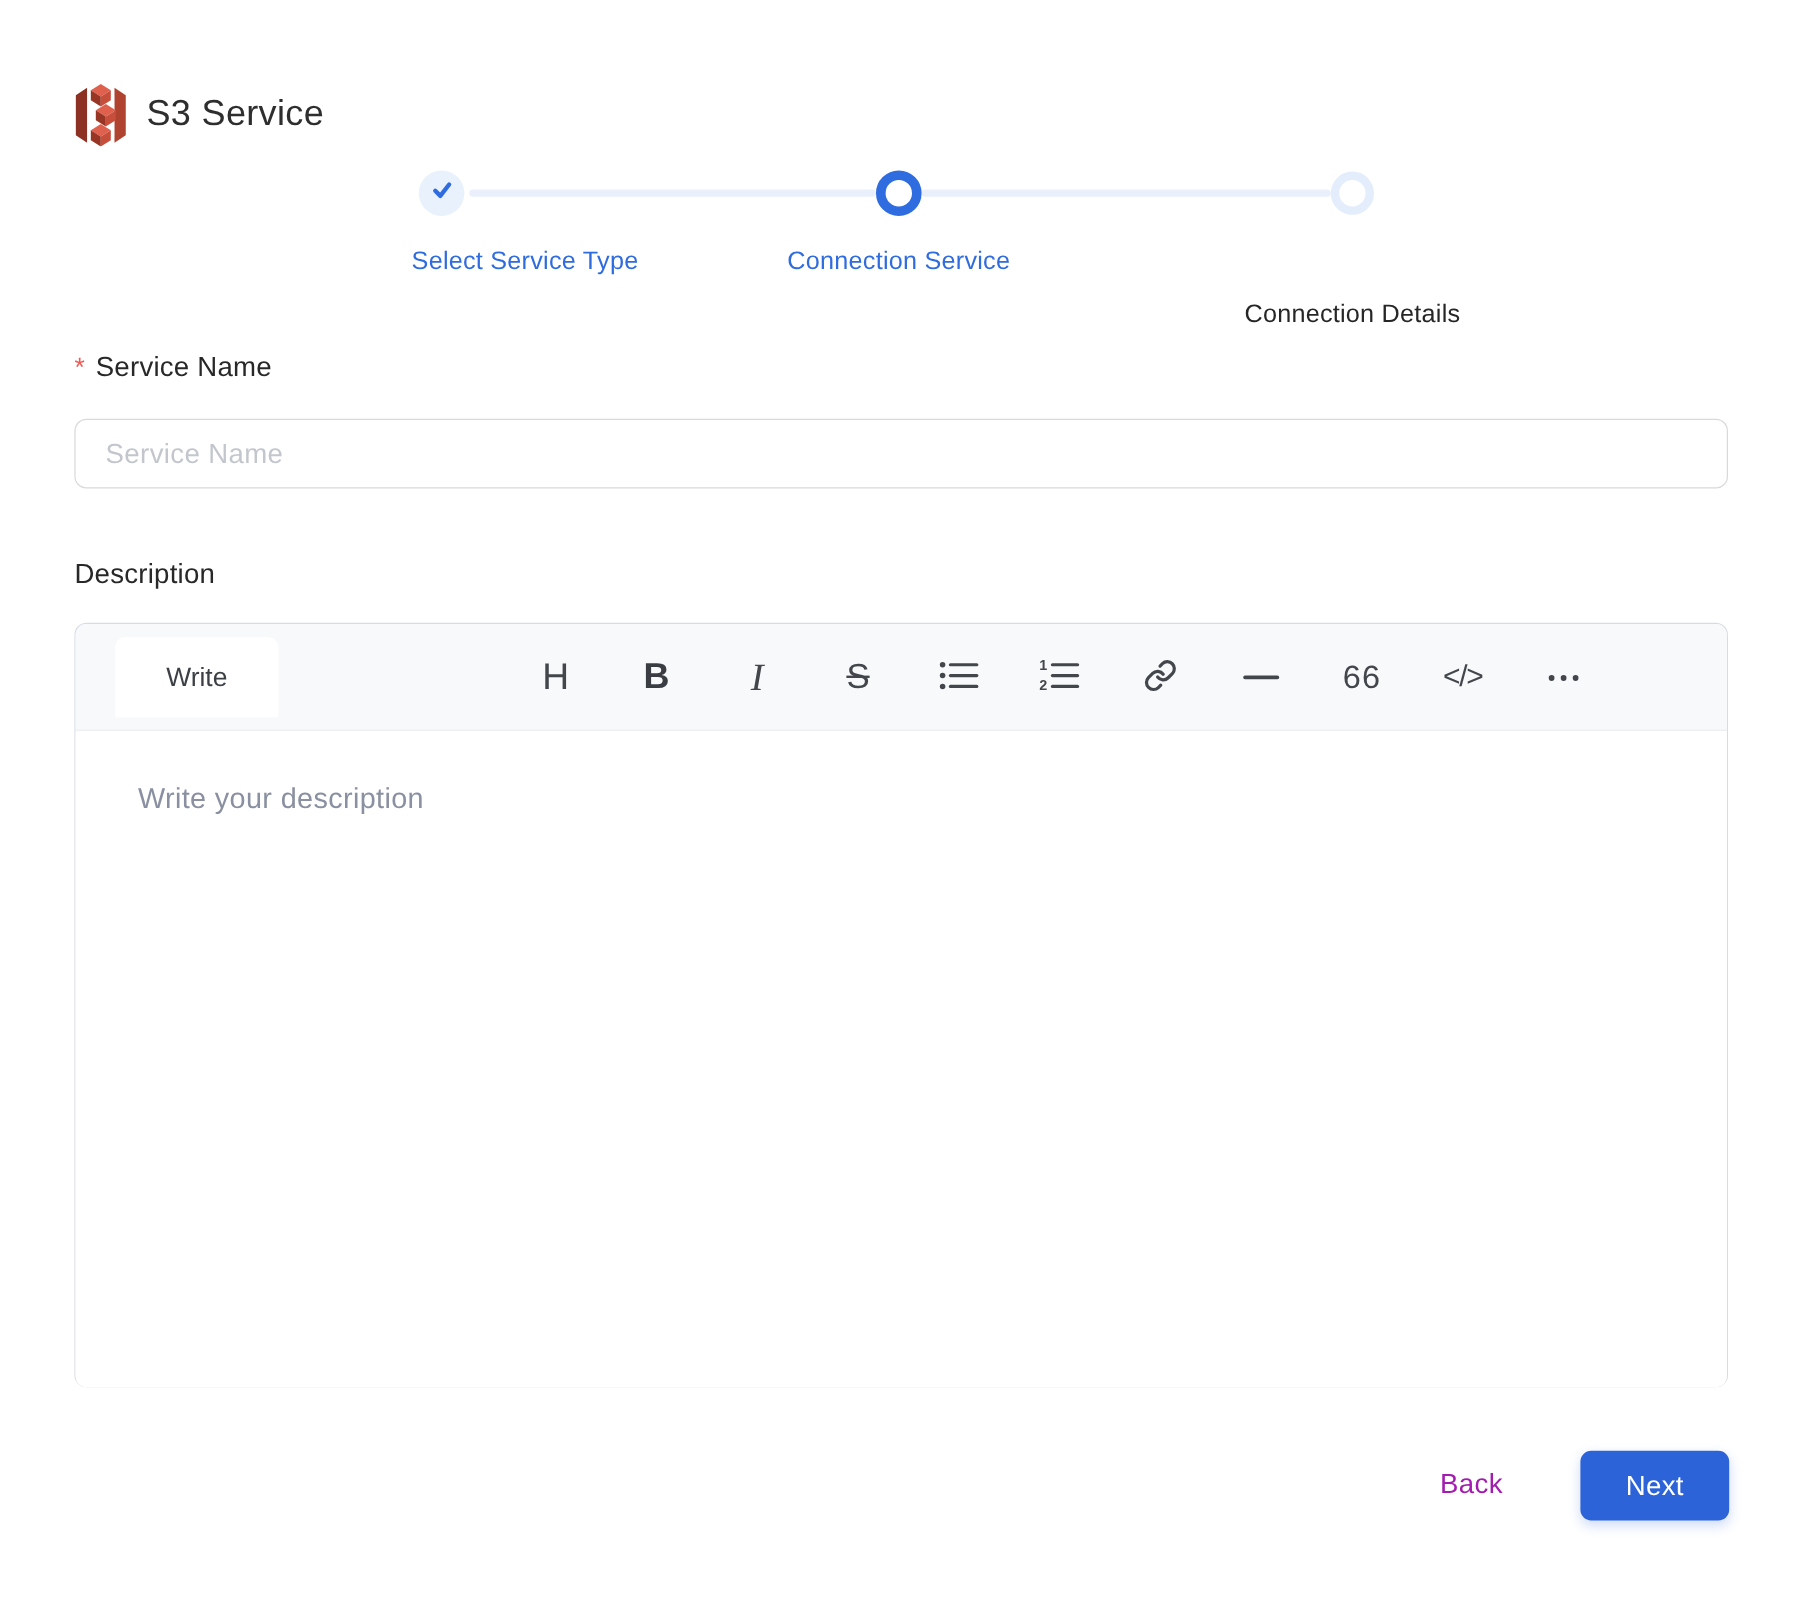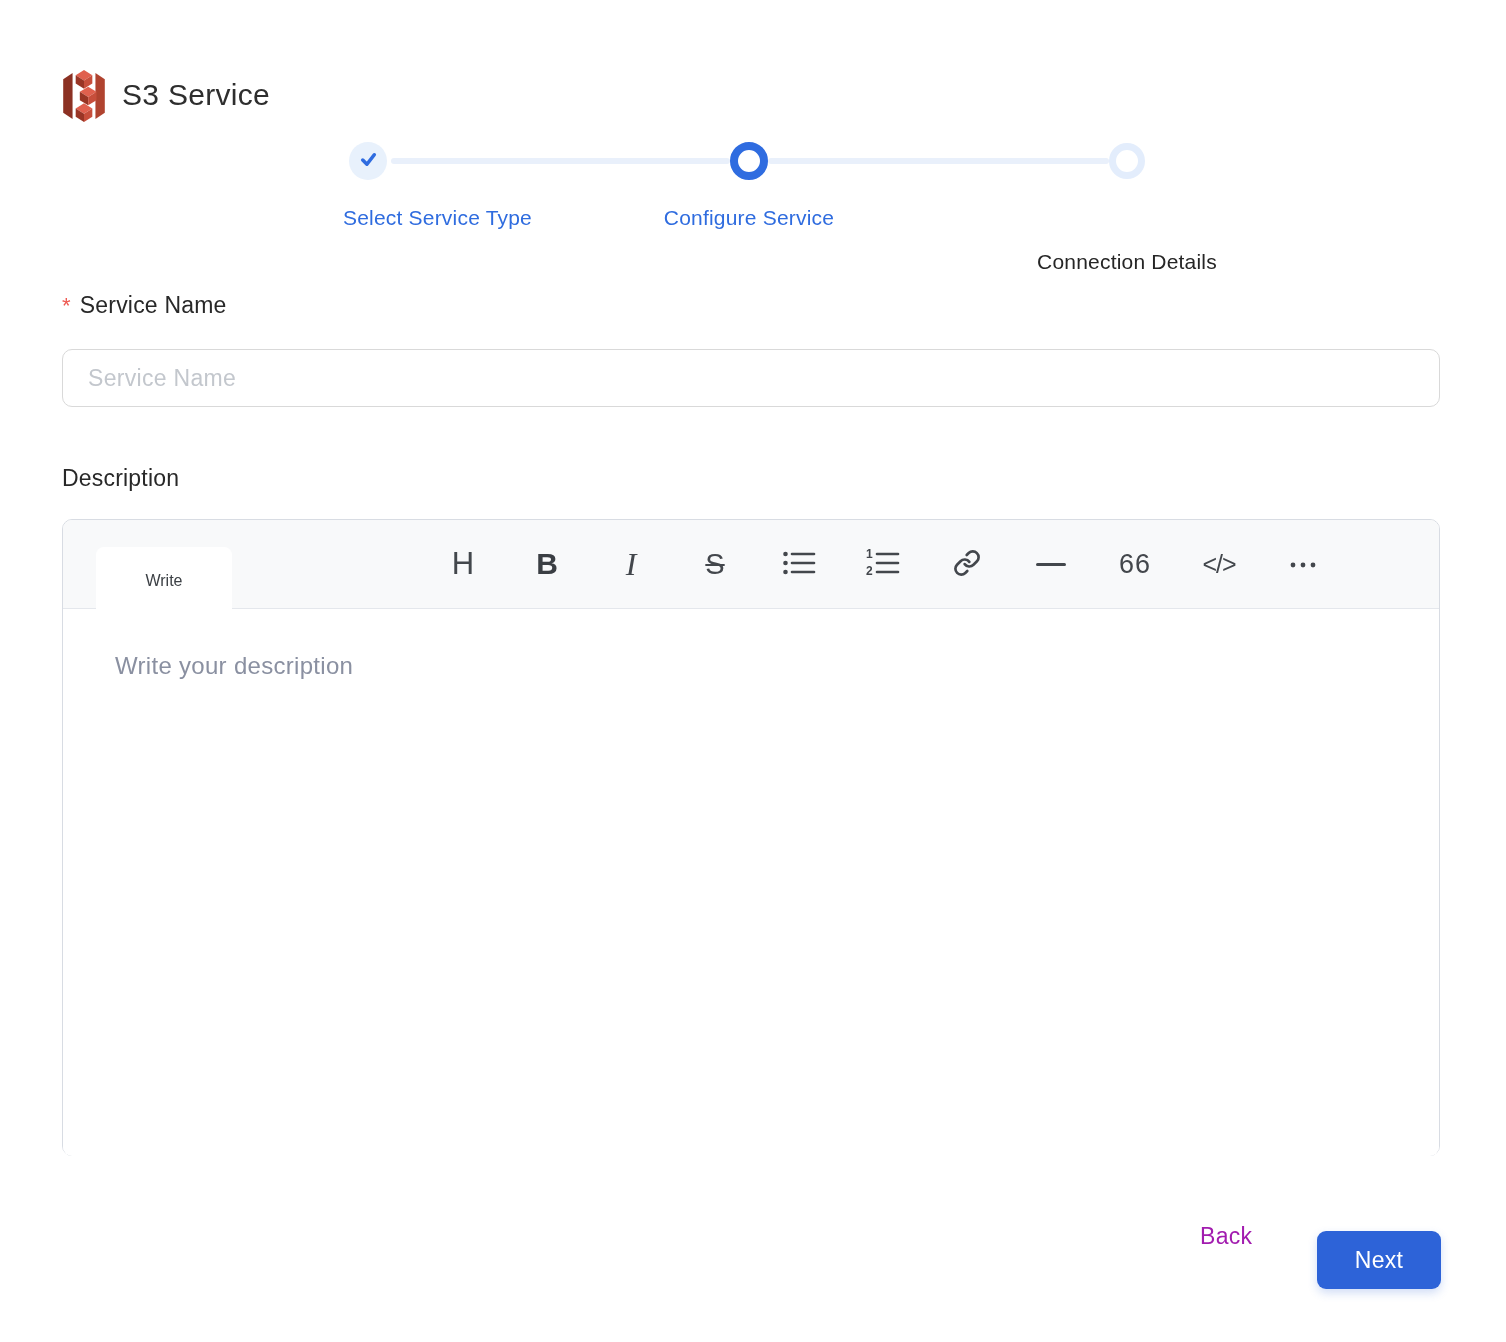--- a/index.html
+++ b/index.html
@@ -63,23 +63,23 @@
   .editor {
     position: absolute; left: 62px; top: 519px; width: 1378px; height: 637px;
     border: 1px solid #d8dce3; border-radius: 10px; background: #ffffff;
   }
   .editor-header {
     position: absolute; left: 0; top: 0; right: 0; height: 89px;
     background: #f8f9fa; border-bottom: 1px solid #e4e7ec;
     border-radius: 9px 9px 0 0;
   }
   .editor-tab {
-    position: absolute; top: 27px; height: 62px;
+    position: absolute; top: 11px; height: 62px;
     display: flex; align-items: center; justify-content: center;
-    font-size: 16px; border-radius: 8px 8px 0 0; cursor: pointer;
+    font-size: 22px; border-radius: 8px 8px 0 0; cursor: pointer;
   }
   .tab-write {
     left: 33px; width: 136px; height: 67px;
     background: #ffffff; color: #3c4045; font-weight: 500; z-index: 2;
   }
   .tab-preview {
     left: 169px; width: 140px;
     background: #ebecef; color: #a2a8b2;
   }
   .editor-toolbar {
@@ -110,21 +110,21 @@
   .back-link {
     position: absolute; left: 1200px; top: 1223px;
     font-size: 23px; color: #a21caf; cursor: pointer; letter-spacing: 0.3px;
   }
   .next-button {
     position: absolute; left: 1317px; top: 1209px; width: 124px; height: 58px;
     background: #2d63d8; color: #ffffff; font-size: 23px; letter-spacing: 0.3px;
     border: none; border-radius: 9px; cursor: pointer;
     font-family: "Liberation Sans", sans-serif;
     box-shadow: 0 4px 10px rgba(45, 99, 216, 0.22);
-    display: flex; align-items: center; justify-content: center; margin-top: 22px;
+    display: flex; align-items: center; justify-content: center;
   }
 </style>
 </head>
 <body>
 
 <div class="page">
 
   <span class="service-icon">
     <svg width="48" height="52" viewBox="0 0 46 50">
       <polygon points="3,9 12,3 12,47 3,41" fill="#8c3123"></polygon>
@@ -153,21 +153,21 @@
       <span>
         <svg width="21" height="21" viewBox="0 0 20 20">
           <path d="M4.5 10.5 L8.5 14.5 L15.5 5.5" fill="none" stroke="#2f6ce0" stroke-width="3.4" stroke-linecap="round" stroke-linejoin="round"></path>
         </svg>
       </span>
     </div>
     <div class="step-circle circle-active"></div>
     <div class="step-circle circle-pending"></div>
 
     <div class="step-label done label-1">Select Service Type</div>
-    <div class="step-label active label-2">Configure Service</div>
+    <div class="step-label active label-2">Connection Service</div>
     <div class="step-label pending label-3">Connection Details</div>
   </div>
 
   <div class="field-label service-name-label">
     <span class="required-star">*</span><span>Service Name</span>
   </div>
   <input class="text-input" type="text" placeholder="Service Name" style="">
 
   <div class="field-label description-label">Description</div>
 

